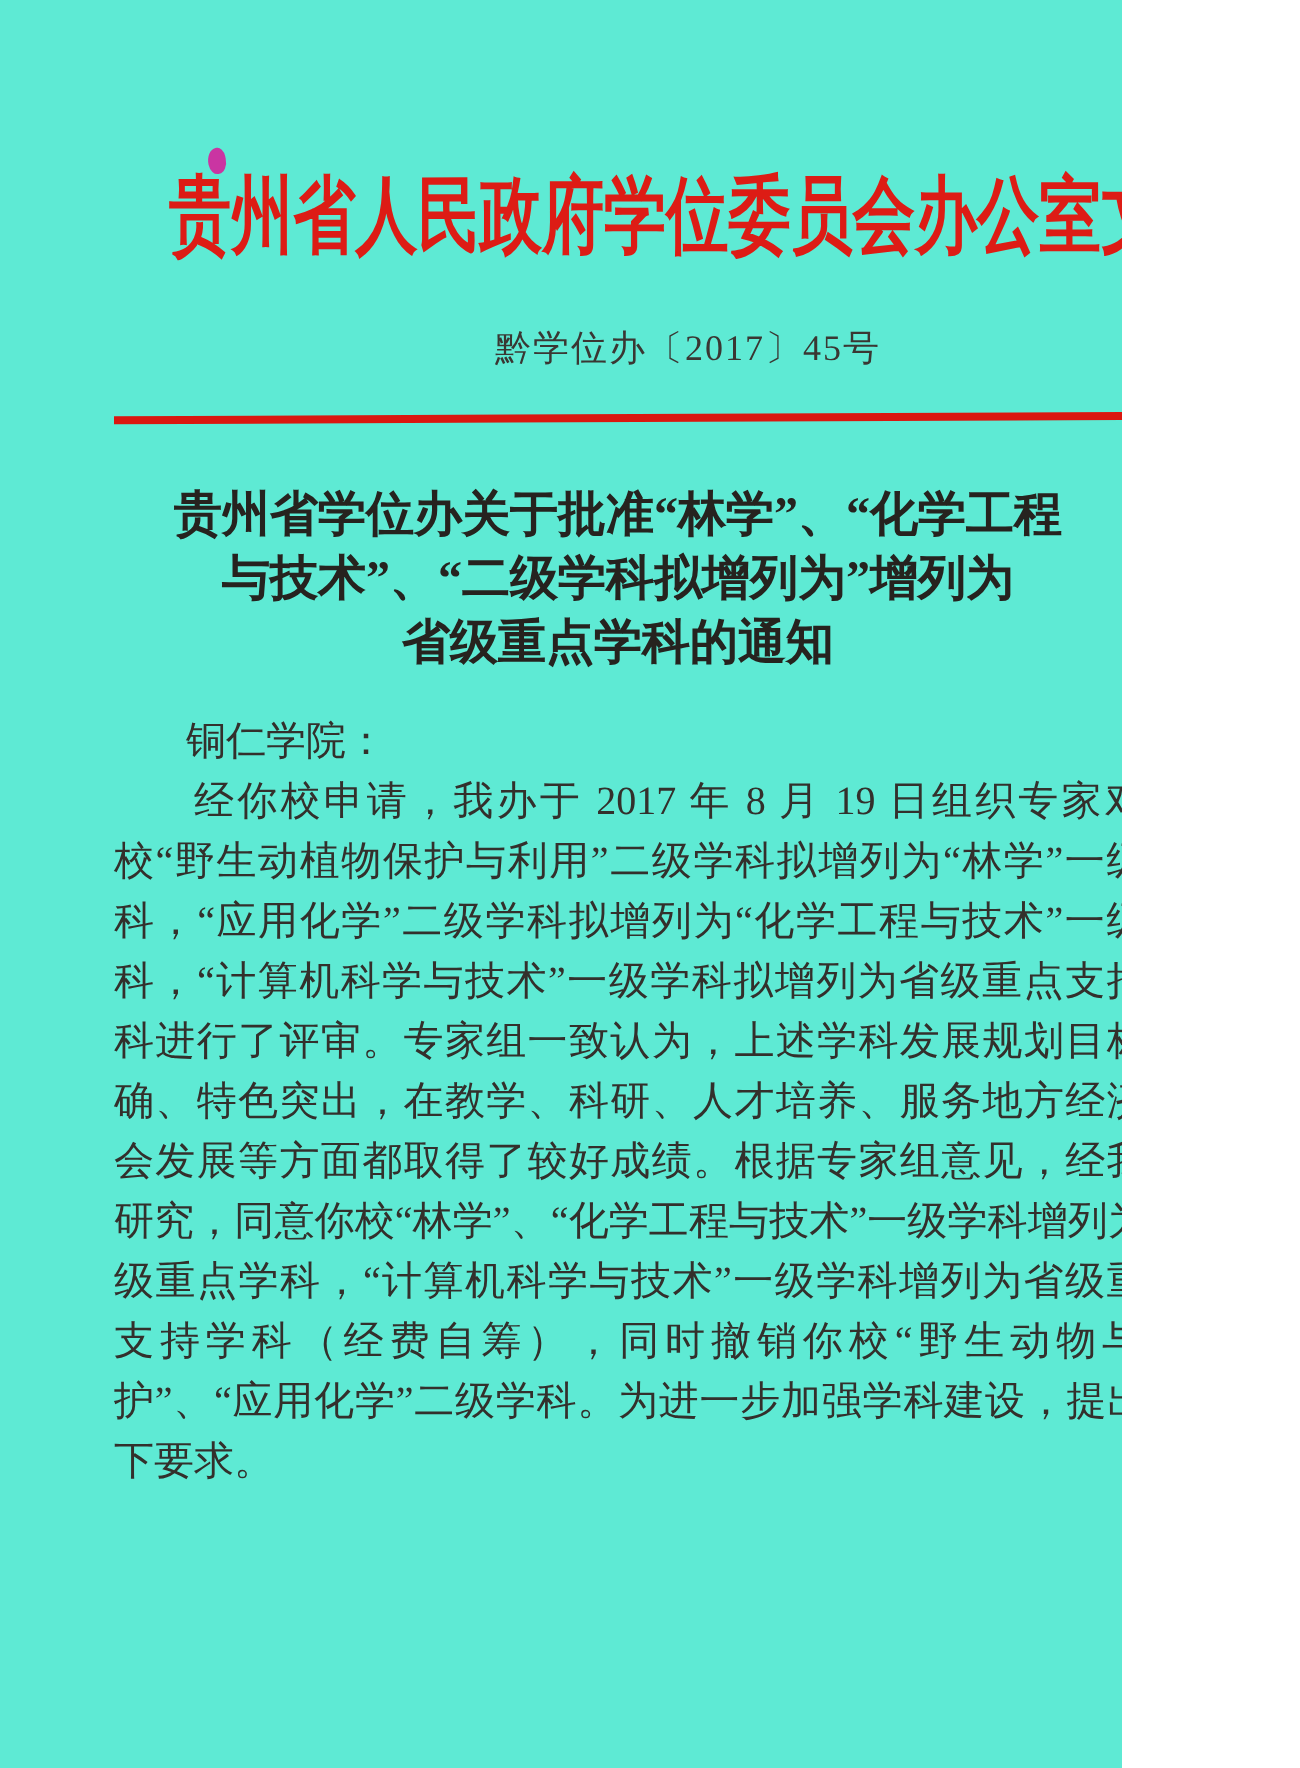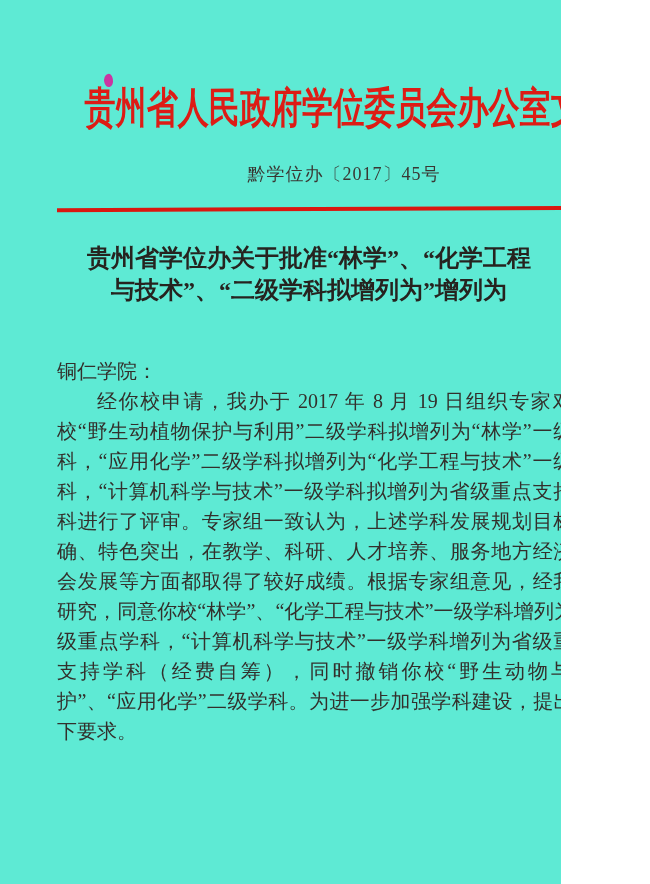--- a/index.html
+++ b/index.html
@@ -74,20 +74,21 @@
     top: 356px;
     left: 57px;
     width: 537px;
     font-size: 20px;
     line-height: 30px;
     color: #33302c;
     text-align: justify;
   }
   .salutation {
     text-align: left;
+    margin-left: 36px;
   }
   .para {
     text-indent: 2em;
     text-align: justify;
   }
 </style>
 </head>
 <body>
 
 <div class="page">
@@ -96,20 +97,21 @@
 
   <div class="header-title" style="color: rgb(221, 28, 21);">贵州省人民政府学位委员会办公室文件</div>
 
   <div class="doc-number">黔学位办〔2017〕45号</div>
 
   <div class="red-rule" style="background: rgb(218, 23, 16);"></div>
 
   <div class="title-block">
     <div>贵州省学位办关于批准“林学”、“化学工程</div>
     <div>与技术”、“二级学科拟增列为”增列为</div>
+    <div>省级重点学科的通知</div>
   </div>
 
   <div class="body-block" style="color: rgb(51, 48, 44);">
     <div class="salutation">铜仁学院：</div>
     <p class="para">经你校申请，我办于 2017 年 8 月 19 日组织专家对你校“野生动植物保护与利用”二级学科拟增列为“林学”一级学科，“应用化学”二级学科拟增列为“化学工程与技术”一级学科，“计算机科学与技术”一级学科拟增列为省级重点支持学科进行了评审。专家组一致认为，上述学科发展规划目标明确、特色突出，在教学、科研、人才培养、服务地方经济社会发展等方面都取得了较好成绩。根据专家组意见，经我办研究，同意你校“林学”、“化学工程与技术”一级学科增列为省级重点学科，“计算机科学与技术”一级学科增列为省级重点支持学科（经费自筹），同时撤销你校“野生动物与保护”、“应用化学”二级学科。为进一步加强学科建设，提出如下要求。</p>
   </div>
 
 </div>
 
 </body></html>

